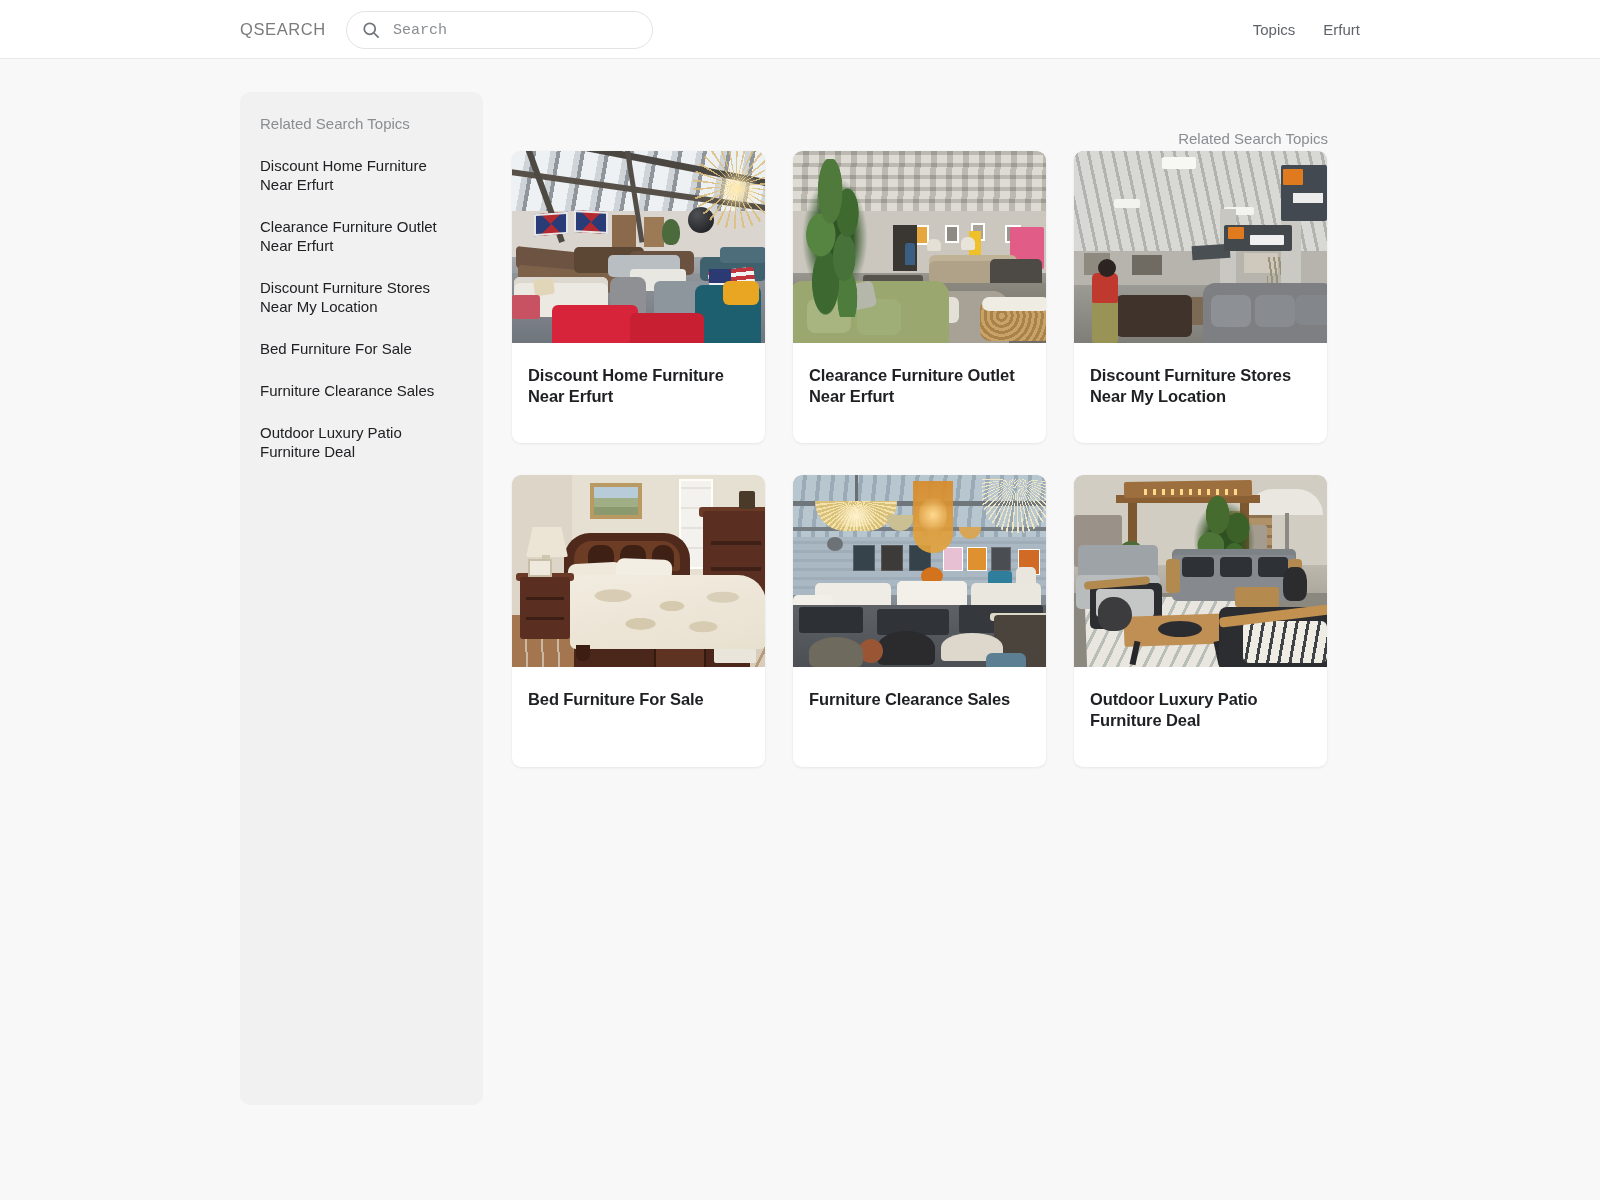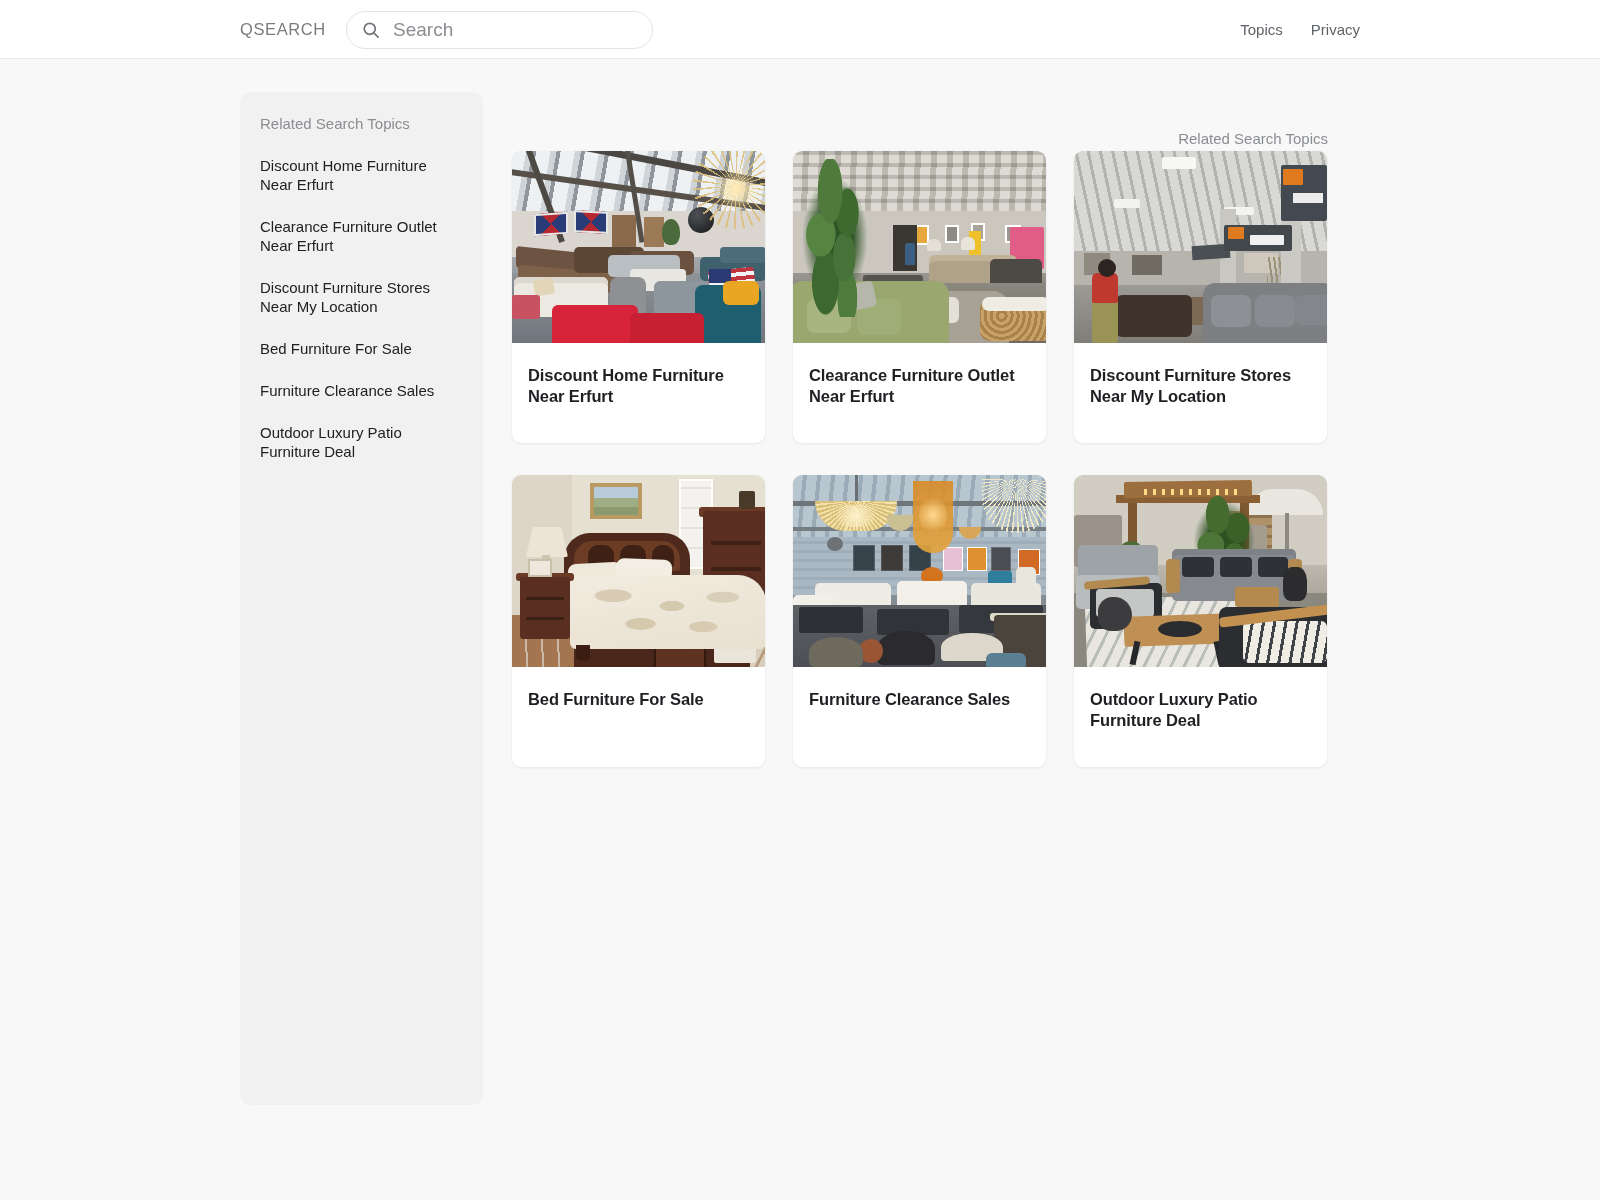--- a/index.html
+++ b/index.html
@@ -44,22 +44,22 @@
   }
   .search-icon {
     width: 20px; height: 20px;
     flex: 0 0 20px;
     margin-right: 12px;
     display: block;
   }
   .search-input {
     border: 0; outline: 0;
     background: transparent;
-    font-family: Liberation Sans, sans-serif;
-    font-size: 19px;
+    font-family: Liberation Mono, monospace;
+    font-size: 15px;
     color: #4d7c0f;
     width: 100%;
     padding: 0;
   }
   .search-input::placeholder { color: #8a8d91; opacity: 1; }
 
   .header-links {
     position: absolute;
     right: 240px;
     display: flex;
@@ -442,21 +442,21 @@
       <svg viewBox="0 0 24 24" width="20" height="20" fill="none" stroke="#70757a" stroke-width="2.1" stroke-linecap="round">
         <circle cx="10.5" cy="10.5" r="6.6"></circle>
         <line x1="15.6" y1="15.6" x2="20.5" y2="20.5"></line>
       </svg>
     </span>
     <input class="search-input" type="text" placeholder="Search" style="">
   </div>
 
   <div class="header-links">
     <a class="header-link">Topics</a>
-    <a class="header-link">Privacy</a>
+    <a class="header-link">Erfurt</a>
   </div>
 </div>
 
 <div class="page">
 
   <aside class="sidebar">
     <div class="sidebar-heading">Related Search Topics</div>
     <div class="sidebar-item">Discount Home Furniture Near Erfurt</div>
     <div class="sidebar-item">Clearance Furniture Outlet Near Erfurt</div>
     <div class="sidebar-item">Discount Furniture Stores Near My Location</div>

